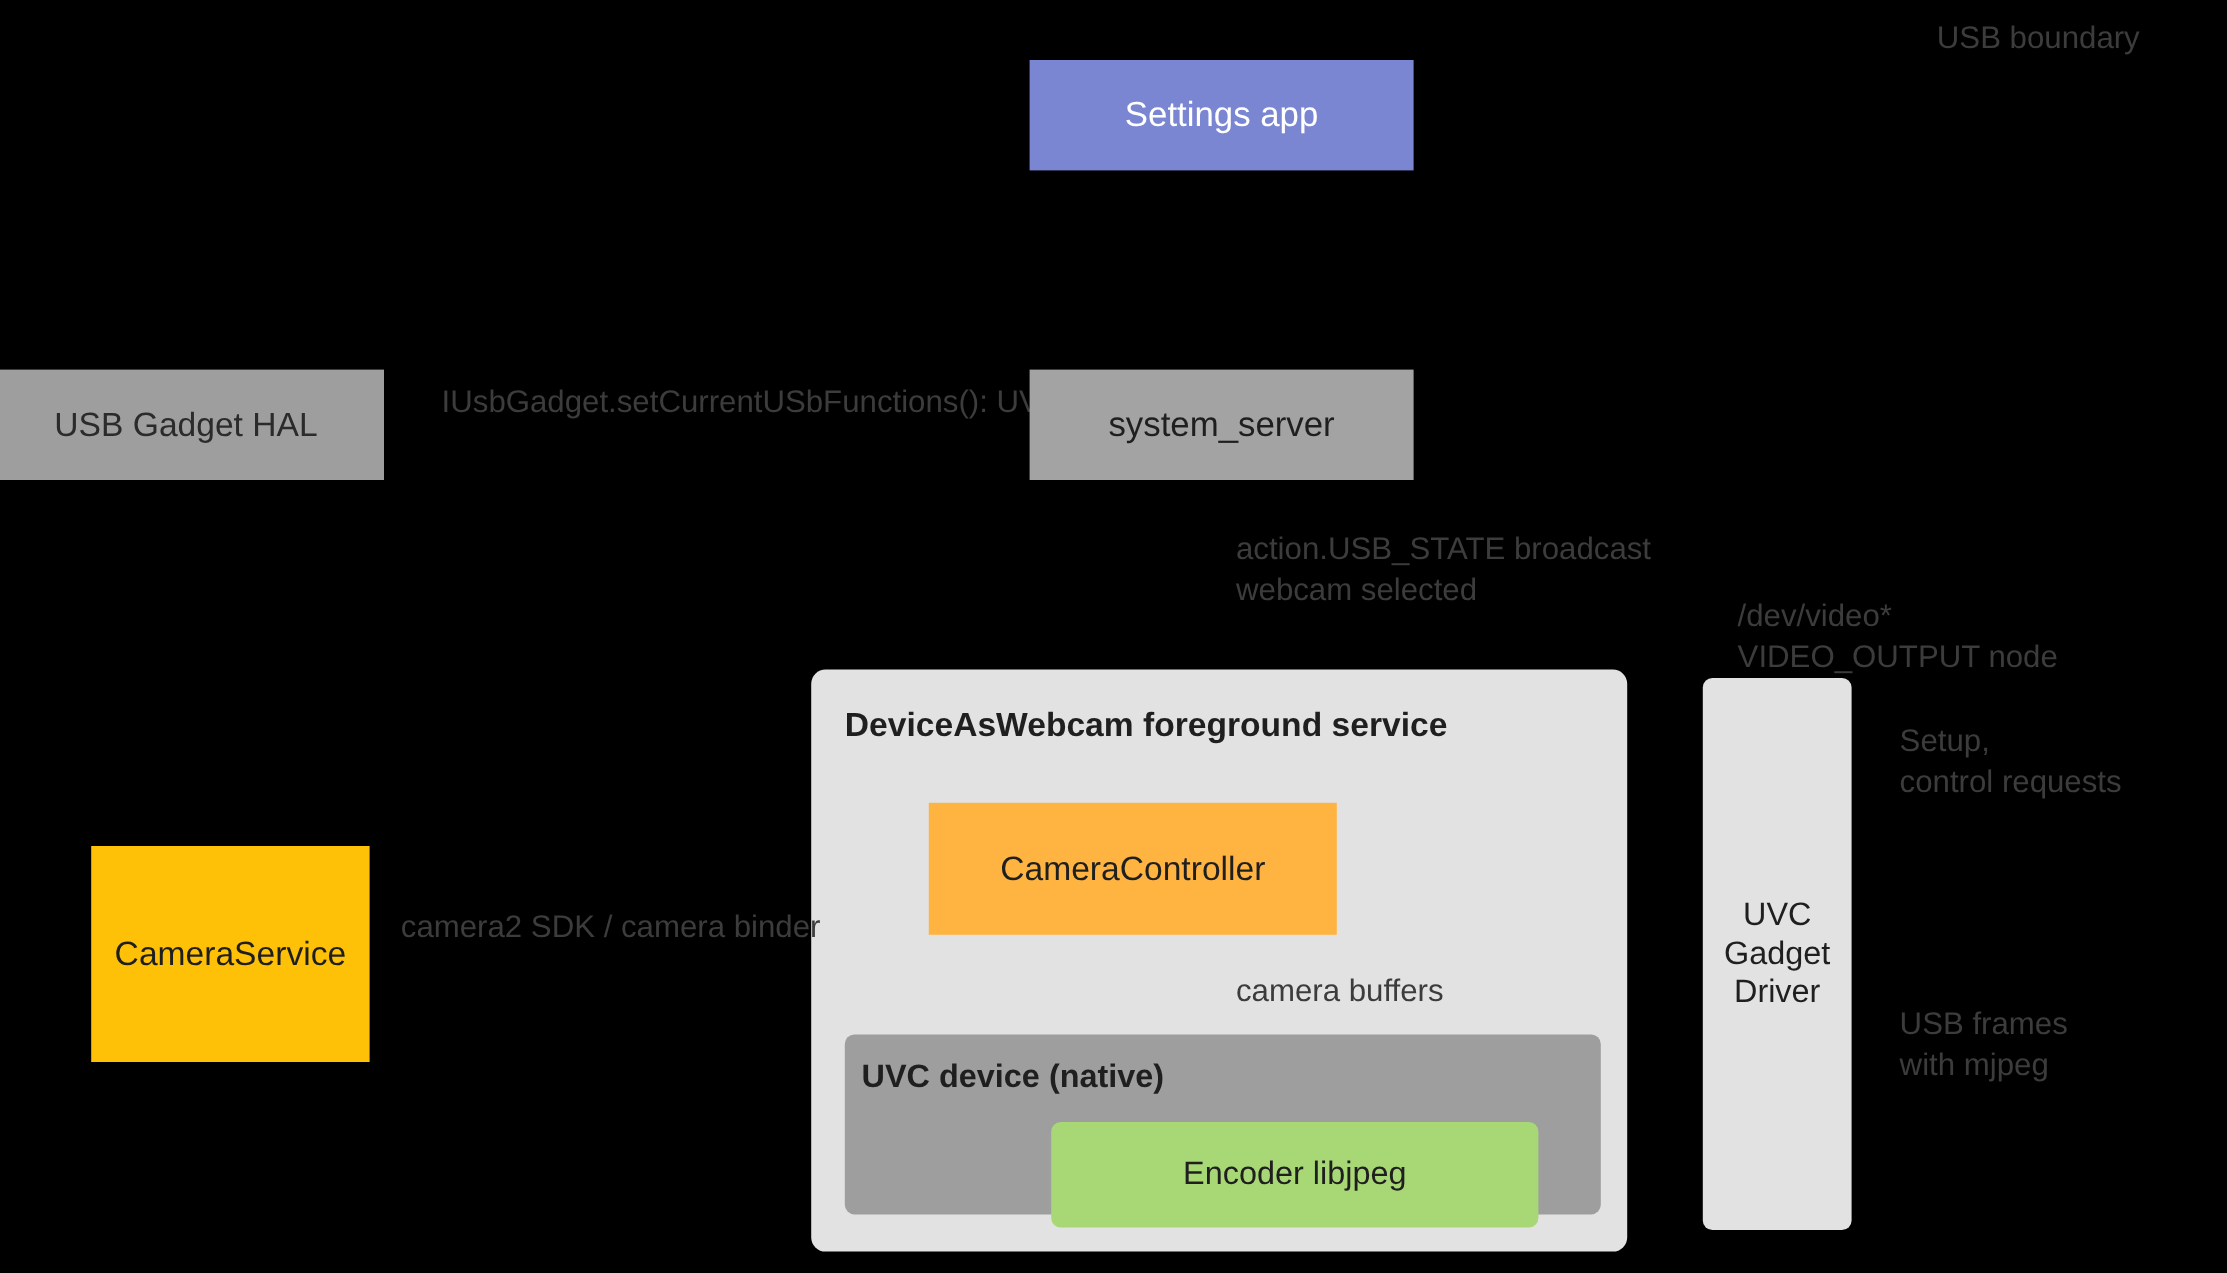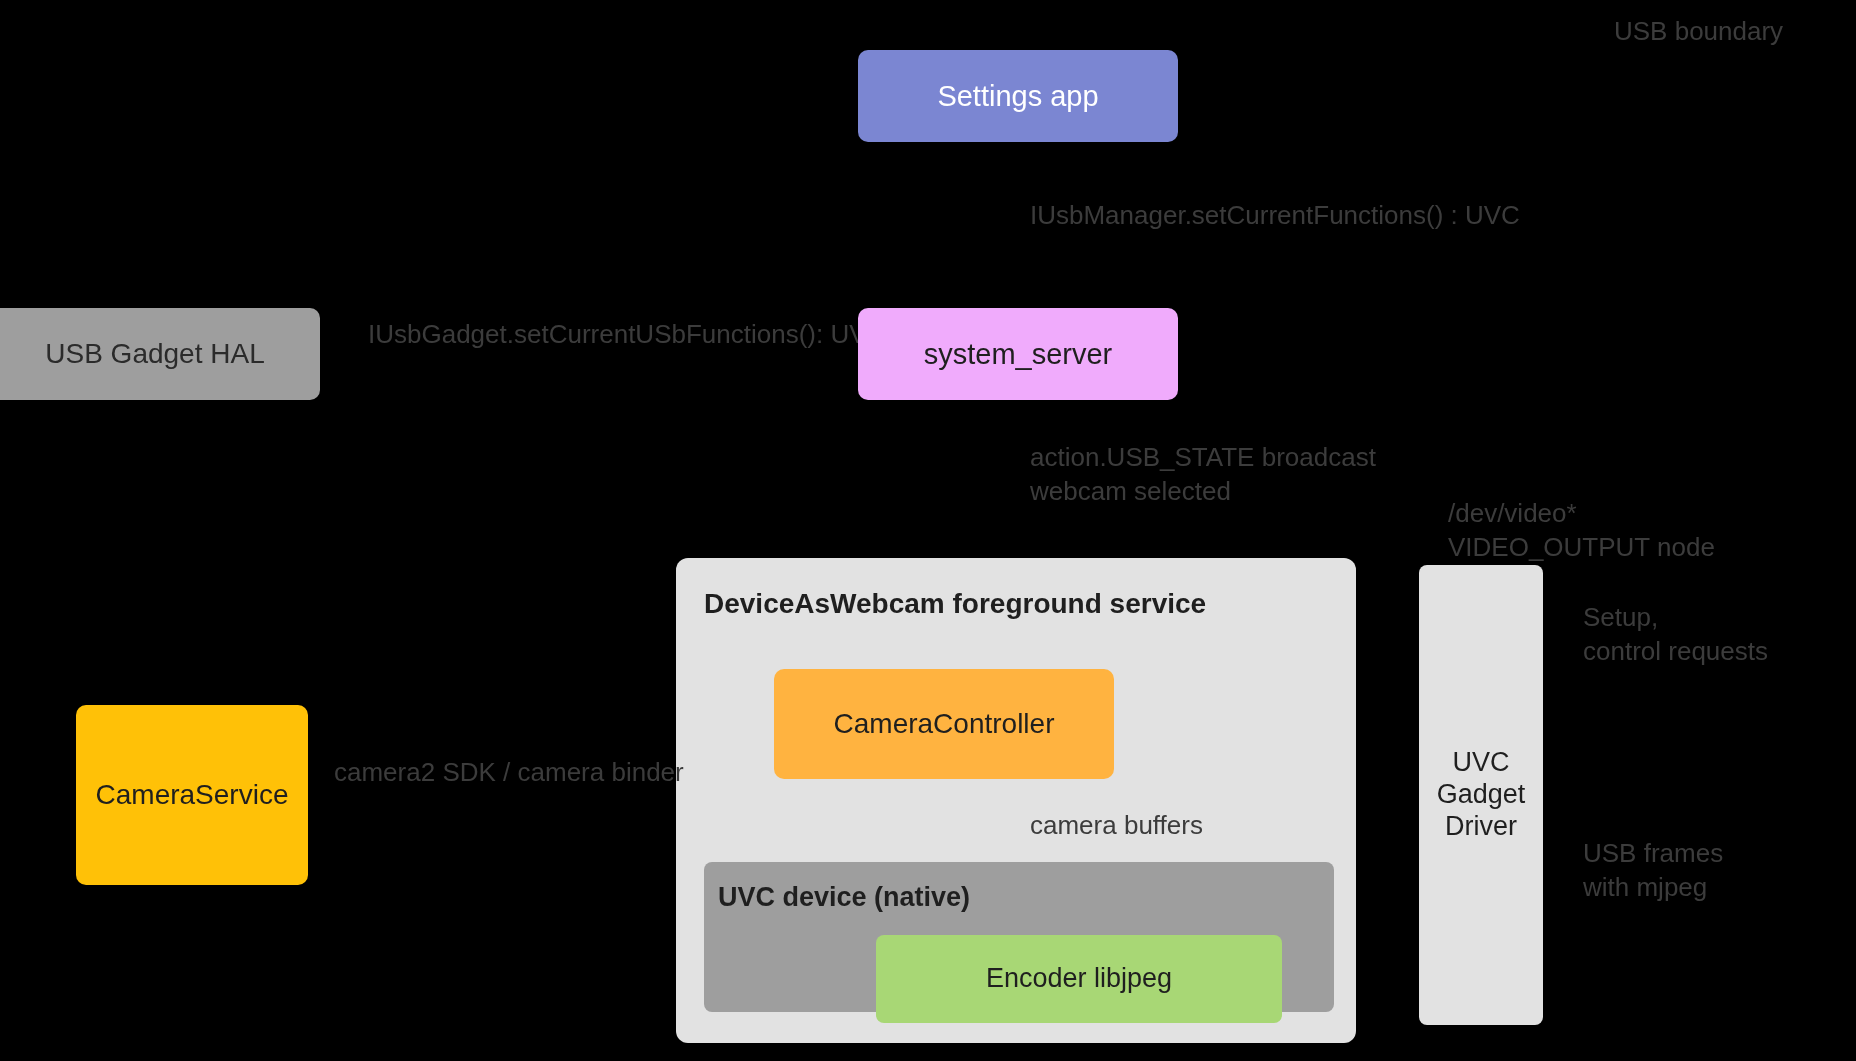--- a/index.html
+++ b/index.html
@@ -17,39 +17,39 @@
     background: #000000;
     overflow: hidden;
   }
   .box {
     position: absolute;
     box-sizing: border-box;
     display: flex;
     align-items: center;
     justify-content: center;
     text-align: center;
-    border-radius: 10px;
+    border-radius: 0;
     line-height: 1.18;
   }
   .label {
     position: absolute;
     color: #3c3c3c;
     font-size: 26px;
     line-height: 1.32;
     white-space: pre-line;
   }
 
   
   #settings-app {
     left: 858px; top: 50px; width: 320px; height: 92px;
     background: #7b86d2; color: #ffffff; font-size: 29px;
   }
   #system-server {
     left: 858px; top: 308px; width: 320px; height: 92px;
-    background: #f0abfc; color: #1f1f1f; font-size: 29px;
+    background: #a3a3a3; color: #1f1f1f; font-size: 29px;
   }
   #usb-gadget-hal {
     left: -10px; top: 308px; width: 330px; height: 92px;
     background: #9e9e9e; color: #2b2b2b; font-size: 28px;
   }
   #camera-service {
     left: 76px; top: 705px; width: 232px; height: 180px;
     background: #ffc107; color: #1f1f1f; font-size: 28px;
   }
   #service-container {
@@ -129,21 +129,20 @@
 
     <g>
       <line x1="1419" y1="969" x2="1296" y2="969" stroke="#000000" stroke-width="4" marker-end="url(#ah-left)"></line>
     </g>
   </svg>
 
   <div class="box" id="settings-app">Settings app</div>
 
   <div class="label" id="lbl-usb-boundary">USB boundary</div>
 
-  <div class="label" id="lbl-iusbmanager">IUsbManager.setCurrentFunctions() : UVC</div>
 
   <div class="box" id="usb-gadget-hal">USB Gadget HAL</div>
 
   <div class="label" id="lbl-iusbgadget">IUsbGadget.setCurrentUSbFunctions(): UVC</div>
 
   <div class="box" id="system-server">system_server</div>
 
   <div class="label" id="lbl-usb-state">action.USB_STATE broadcast
 webcam selected</div>
 

